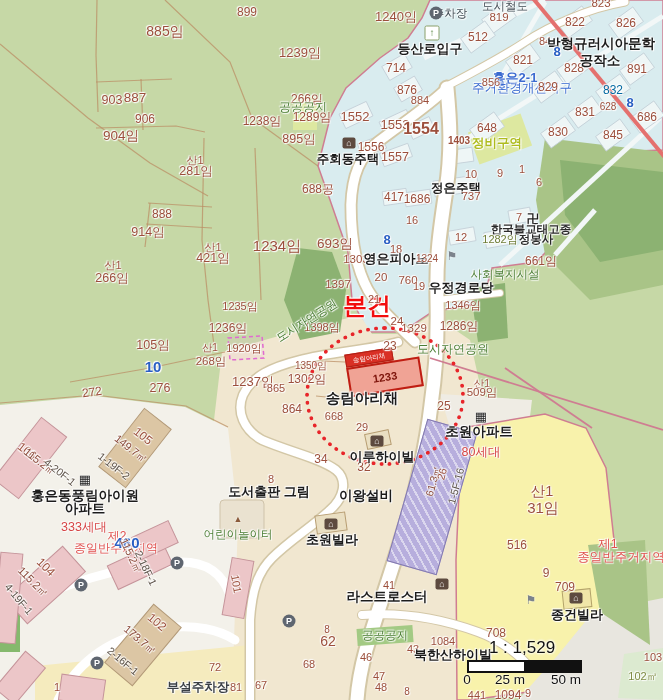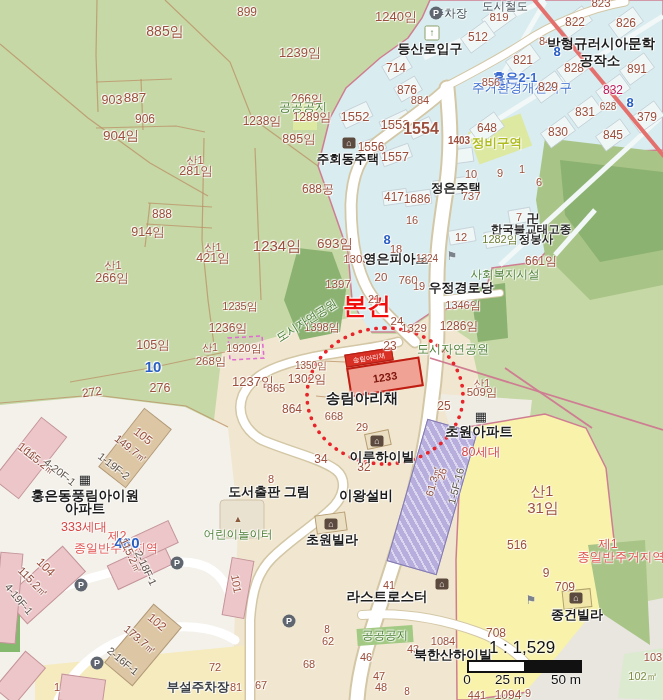--- a/index.html
+++ b/index.html
@@ -274,25 +274,25 @@
       <span class="lb" style="left: 523px; top: 60px; font-size: 12px; color: rgb(156, 79, 60); font-weight: normal; transform: translate(-50%, -50%) rotate(0deg);">821</span>
       <span class="lb" style="left: 574px; top: 68px; font-size: 12px; color: rgb(156, 79, 60); font-weight: normal; transform: translate(-50%, -50%) rotate(0deg);">828</span>
       <span class="lb" style="left: 637px; top: 69px; font-size: 12px; color: rgb(156, 79, 60); font-weight: normal; transform: translate(-50%, -50%) rotate(0deg);">891</span>
       <span class="lb" style="left: 601px; top: 44px; font-size: 13.5px; color: rgb(28, 28, 28); font-weight: bold; transform: translate(-50%, -50%) rotate(0deg);">박형규러시아문학</span>
       <span class="lb" style="left: 600px; top: 61px; font-size: 13.5px; color: rgb(28, 28, 28); font-weight: bold; transform: translate(-50%, -50%) rotate(0deg);">공작소</span>
       <span class="lb" style="left: 557px; top: 51px; font-size: 13px; color: rgb(42, 95, 196); font-weight: bold; transform: translate(-50%, -50%) rotate(0deg);">8</span>
       <span class="lb" style="left: 515px; top: 77px; font-size: 13px; color: rgb(58, 106, 208); font-weight: bold; transform: translate(-50%, -50%) rotate(0deg);">홍은2-1</span>
       <span class="lb" style="left: 522px; top: 88px; font-size: 12.5px; color: rgb(58, 106, 208); font-weight: normal; transform: translate(-50%, -50%) rotate(0deg);">주거환경개선지구</span>
       <span class="lb" style="left: 491px; top: 82px; font-size: 11px; color: rgb(156, 79, 60); font-weight: normal; transform: translate(-50%, -50%) rotate(0deg);">856</span>
       <span class="lb" style="left: 548px; top: 87px; font-size: 12px; color: rgb(156, 79, 60); font-weight: normal; transform: translate(-50%, -50%) rotate(0deg);">829</span>
-      <span class="lb" style="left: 613px; top: 90px; font-size: 12px; color: #be185d; font-weight: normal; transform: translate(-50%, -50%) rotate(0deg);">832</span>
+      <span class="lb" style="left: 613px; top: 90px; font-size: 12px; color: #0369a1; font-weight: normal; transform: translate(-50%, -50%) rotate(0deg);">832</span>
       <span class="lb" style="left: 585px; top: 112px; font-size: 12px; color: rgb(156, 79, 60); font-weight: normal; transform: translate(-50%, -50%) rotate(0deg);">831</span>
       <span class="lb" style="left: 608px; top: 107px; font-size: 10px; color: rgb(156, 79, 60); font-weight: normal; transform: translate(-50%, -50%) rotate(0deg);">628</span>
       <span class="lb" style="left: 630px; top: 102px; font-size: 13px; color: rgb(42, 95, 196); font-weight: bold; transform: translate(-50%, -50%) rotate(0deg);">8</span>
-      <span class="lb" style="left: 647px; top: 117px; font-size: 12px; color: rgb(156, 79, 60); font-weight: normal; transform: translate(-50%, -50%) rotate(0deg);">379</span>
+      <span class="lb" style="left: 647px; top: 117px; font-size: 12px; color: rgb(156, 79, 60); font-weight: normal; transform: translate(-50%, -50%) rotate(0deg);">686</span>
       <span class="lb" style="left: 613px; top: 135px; font-size: 12px; color: rgb(156, 79, 60); font-weight: normal; transform: translate(-50%, -50%) rotate(0deg);">845</span>
       <span class="lb" style="left: 558px; top: 132px; font-size: 12px; color: rgb(156, 79, 60); font-weight: normal; transform: translate(-50%, -50%) rotate(0deg);">830</span>
       <span class="lb" style="left: 487px; top: 128px; font-size: 12px; color: rgb(156, 79, 60); font-weight: normal; transform: translate(-50%, -50%) rotate(0deg);">648</span>
       <span class="lb" style="left: 497px; top: 143px; font-size: 12.5px; color: rgb(174, 188, 30); font-weight: bold; transform: translate(-50%, -50%) rotate(0deg);">정비구역</span>
       <span class="lb" style="left: 459px; top: 141px; font-size: 10px; color: rgb(156, 79, 60); font-weight: bold; transform: translate(-50%, -50%) rotate(0deg);">1403</span>
       <span class="lb" style="left: 471px; top: 174px; font-size: 11px; color: rgb(156, 79, 60); font-weight: normal; transform: translate(-50%, -50%) rotate(0deg);">10</span>
       <span class="lb" style="left: 500px; top: 173px; font-size: 11px; color: rgb(156, 79, 60); font-weight: normal; transform: translate(-50%, -50%) rotate(0deg);">9</span>
       <span class="lb" style="left: 522px; top: 169px; font-size: 11px; color: rgb(156, 79, 60); font-weight: normal; transform: translate(-50%, -50%) rotate(0deg);">1</span>
       <span class="lb" style="left: 539px; top: 182px; font-size: 11px; color: rgb(156, 79, 60); font-weight: normal; transform: translate(-50%, -50%) rotate(0deg);">6</span>
       <span class="lb" style="left: 456px; top: 188px; font-size: 12.5px; color: rgb(28, 28, 28); font-weight: bold; transform: translate(-50%, -50%) rotate(0deg);">정은주택</span>
@@ -336,21 +336,21 @@
       <span class="lb" style="left: 433px; top: 481px; font-size: 10.5px; color: rgb(138, 74, 58); font-weight: normal; transform: translate(-50%, -50%) rotate(-75deg);">61.3㎡</span>
       <span class="lb" style="left: 442px; top: 474px; font-size: 10.5px; color: rgb(156, 79, 60); font-weight: normal; transform: translate(-50%, -50%) rotate(-75deg);">26</span>
       <span class="lb" style="left: 387px; top: 597px; font-size: 13.5px; color: rgb(28, 28, 28); font-weight: bold; transform: translate(-50%, -50%) rotate(0deg);">라스트로스터</span>
       <span class="lb" style="left: 389px; top: 585px; font-size: 11px; color: rgb(156, 79, 60); font-weight: normal; transform: translate(-50%, -50%) rotate(0deg);">41</span>
       <span class="lb" style="left: 385px; top: 636px; font-size: 11.5px; color: rgb(74, 125, 51); font-weight: normal; transform: translate(-50%, -50%) rotate(0deg);">공공공지</span>
       <span class="lb" style="left: 413px; top: 649px; font-size: 11px; color: rgb(156, 79, 60); font-weight: normal; transform: translate(-50%, -50%) rotate(0deg);">43</span>
       <span class="lb" style="left: 366px; top: 657px; font-size: 11px; color: rgb(156, 79, 60); font-weight: normal; transform: translate(-50%, -50%) rotate(0deg);">46</span>
       <span class="lb" style="left: 379px; top: 676px; font-size: 11px; color: rgb(156, 79, 60); font-weight: normal; transform: translate(-50%, -50%) rotate(0deg);">47</span>
       <span class="lb" style="left: 381px; top: 687px; font-size: 11px; color: rgb(156, 79, 60); font-weight: normal; transform: translate(-50%, -50%) rotate(0deg);">48</span>
       <span class="lb" style="left: 327px; top: 630px; font-size: 10px; color: rgb(156, 79, 60); font-weight: normal; transform: translate(-50%, -50%) rotate(0deg);">8</span>
-      <span class="lb" style="left: 328px; top: 641px; font-size: 11px; color: rgb(156, 79, 60); font-weight: normal; transform: translate(-50%, -50%) rotate(0deg);">62</span>
+      <span class="lb" style="left: 328px; top: 641px; font-size: 14px; color: rgb(156, 79, 60); font-weight: normal; transform: translate(-50%, -50%) rotate(0deg);">62</span>
       <span class="lb" style="left: 309px; top: 664px; font-size: 11px; color: rgb(156, 79, 60); font-weight: normal; transform: translate(-50%, -50%) rotate(0deg);">68</span>
       <span class="lb" style="left: 261px; top: 685px; font-size: 11px; color: rgb(156, 79, 60); font-weight: normal; transform: translate(-50%, -50%) rotate(0deg);">67</span>
       <span class="lb" style="left: 293px; top: 688px; font-size: 12px; color: rgb(156, 79, 60); font-weight: normal; transform: translate(-50%, -50%) rotate(0deg); margin-top: 48px;">740</span>
       <span class="lb" style="left: 443px; top: 641px; font-size: 11px; color: rgb(156, 79, 60); font-weight: normal; transform: translate(-50%, -50%) rotate(0deg);">1084</span>
       <span class="lb" style="left: 453px; top: 654px; font-size: 13px; color: rgb(28, 28, 28); font-weight: bold; transform: translate(-50%, -50%) rotate(0deg);">북한산하이빌</span>
       <span class="lb" style="left: 546px; top: 573px; font-size: 12px; color: rgb(156, 79, 60); font-weight: normal; transform: translate(-50%, -50%) rotate(0deg);">9</span>
       <span class="lb" style="left: 565px; top: 587px; font-size: 12px; color: rgb(156, 79, 60); font-weight: normal; transform: translate(-50%, -50%) rotate(0deg);">709</span>
       <span class="lb" style="left: 577px; top: 614px; font-size: 13px; color: rgb(28, 28, 28); font-weight: bold; transform: translate(-50%, -50%) rotate(0deg);">종건빌라</span>
       <span class="lb" style="left: 496px; top: 633px; font-size: 12px; color: rgb(156, 79, 60); font-weight: normal; transform: translate(-50%, -50%) rotate(0deg);">708</span>
       <span class="lb" style="left: 653px; top: 657px; font-size: 11px; color: rgb(156, 79, 60); font-weight: normal; transform: translate(-50%, -50%) rotate(0deg);">103</span>

